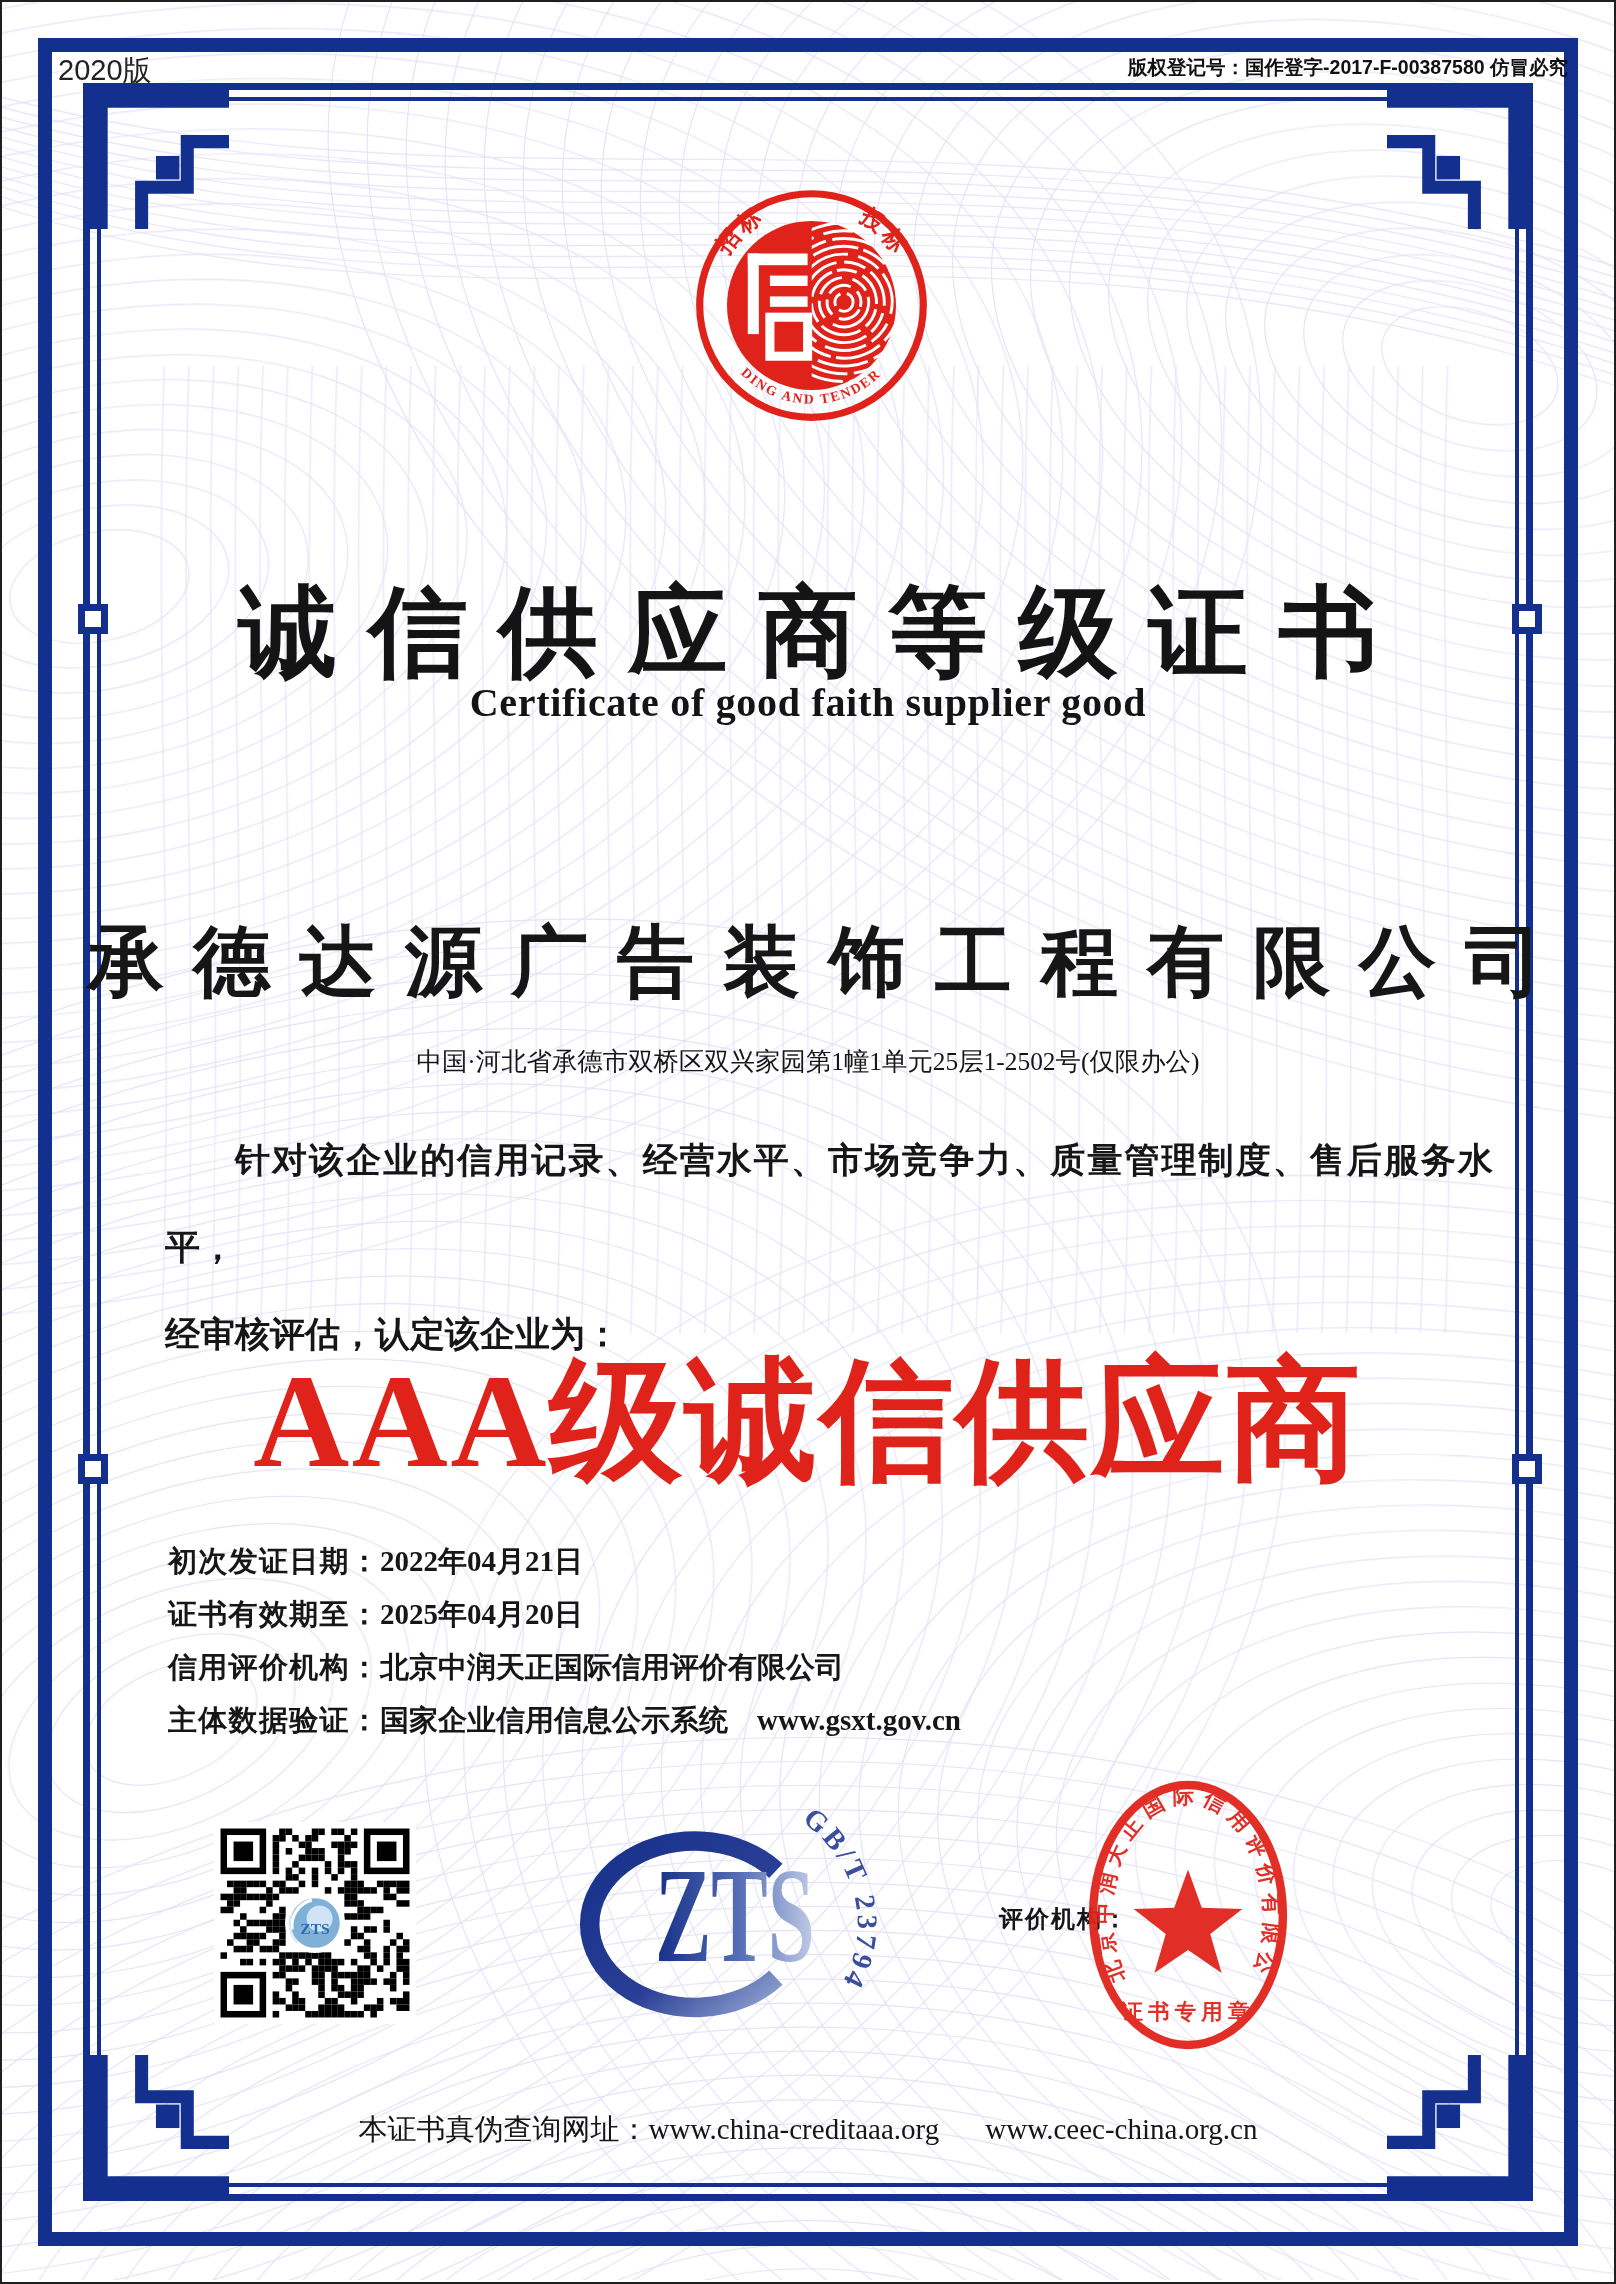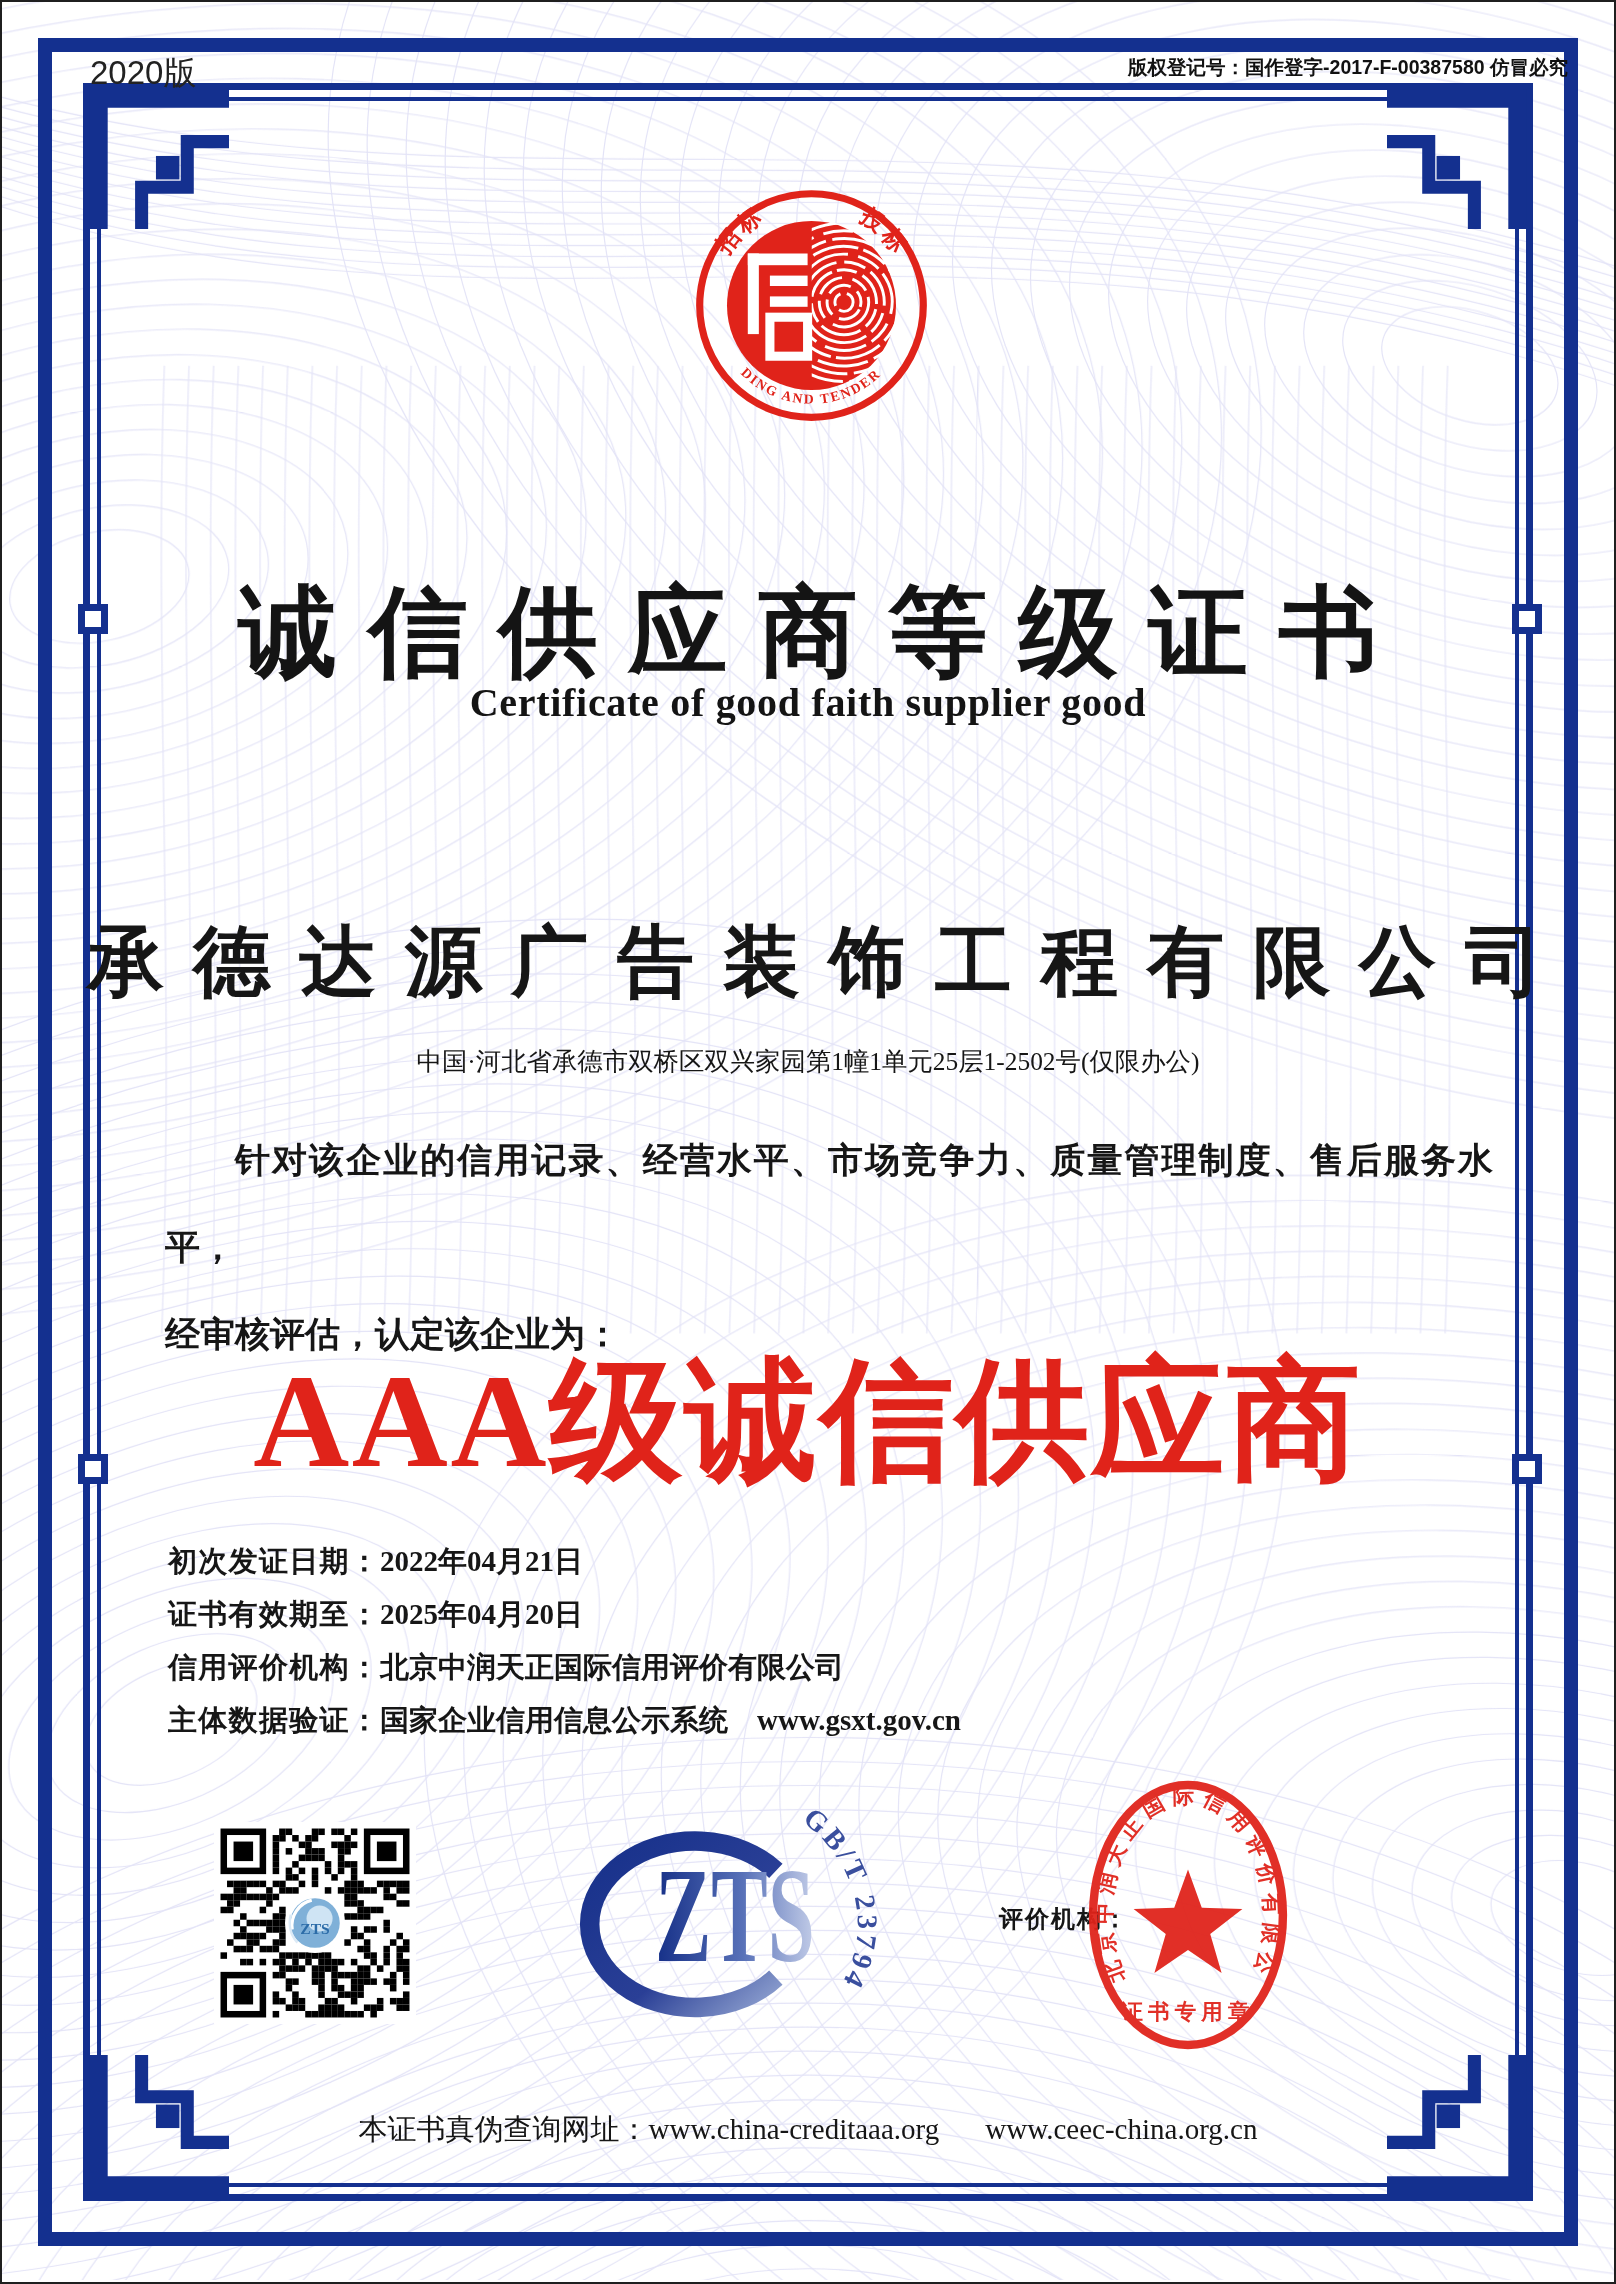--- a/index.html
+++ b/index.html
@@ -29,21 +29,21 @@
   .corner{position:absolute;width:150px;height:150px;z-index:2;}
   .corner svg{display:block;width:100%;height:100%;}
   .corner.tl{left:77px;top:77px;}
   .corner.tr{right:77px;top:77px;transform:scaleX(-1);}
   .corner.bl{left:77px;bottom:77px;transform:scaleY(-1);}
   .corner.br{right:77px;bottom:77px;transform:scale(-1,-1);}
   .joint{position:absolute;width:30px;height:30px;border:7.2px solid var(--blue);background:#fff;z-index:2;}
   
   .abs{position:absolute;z-index:3;}
   .center{left:0;right:0;text-align:center;}
-  #version-label{left:88px;top:49px;font-family:"Liberation Sans","DejaVu Sans",sans-serif;font-size:33px;color:#222;}
+  #version-label{left:56px;top:49px;font-family:"Liberation Sans","DejaVu Sans",sans-serif;font-size:29px;color:#222;}
   #copyright{right:46px;top:52px;font-family:"Liberation Sans","DejaVu Sans",sans-serif;font-weight:bold;font-size:19.5px;color:#111;}
   #cert-logo{left:686px;top:180px;width:247px;height:247px;}
   #title-zh{top:565px;font-size:99px;font-weight:bold;letter-spacing:31px;padding-left:31px;color:#141414;}
   #title-en{top:677px;font-size:40px;font-weight:bold;letter-spacing:0.7px;color:#141414;}
   #credit-code{top:801px;font-family:"Liberation Sans","DejaVu Sans",sans-serif;font-size:31px;color:#1c1c1c;}
   #company-name{top:909px;font-family:"Liberation Sans","DejaVu Sans",sans-serif;font-weight:900;font-size:77px;letter-spacing:29px;padding-left:42px;}
   #company-address{top:1043px;font-size:25.4px;}
   #statement{left:163px;top:1115px;width:1328px;font-size:35px;font-weight:bold;line-height:87px;text-align:justify;}
   #statement .indent{text-indent:2em;}
   #grade-line{top:1330px;font-size:133px;font-weight:bold;color:var(--red);letter-spacing:2.6px;white-space:nowrap;}

